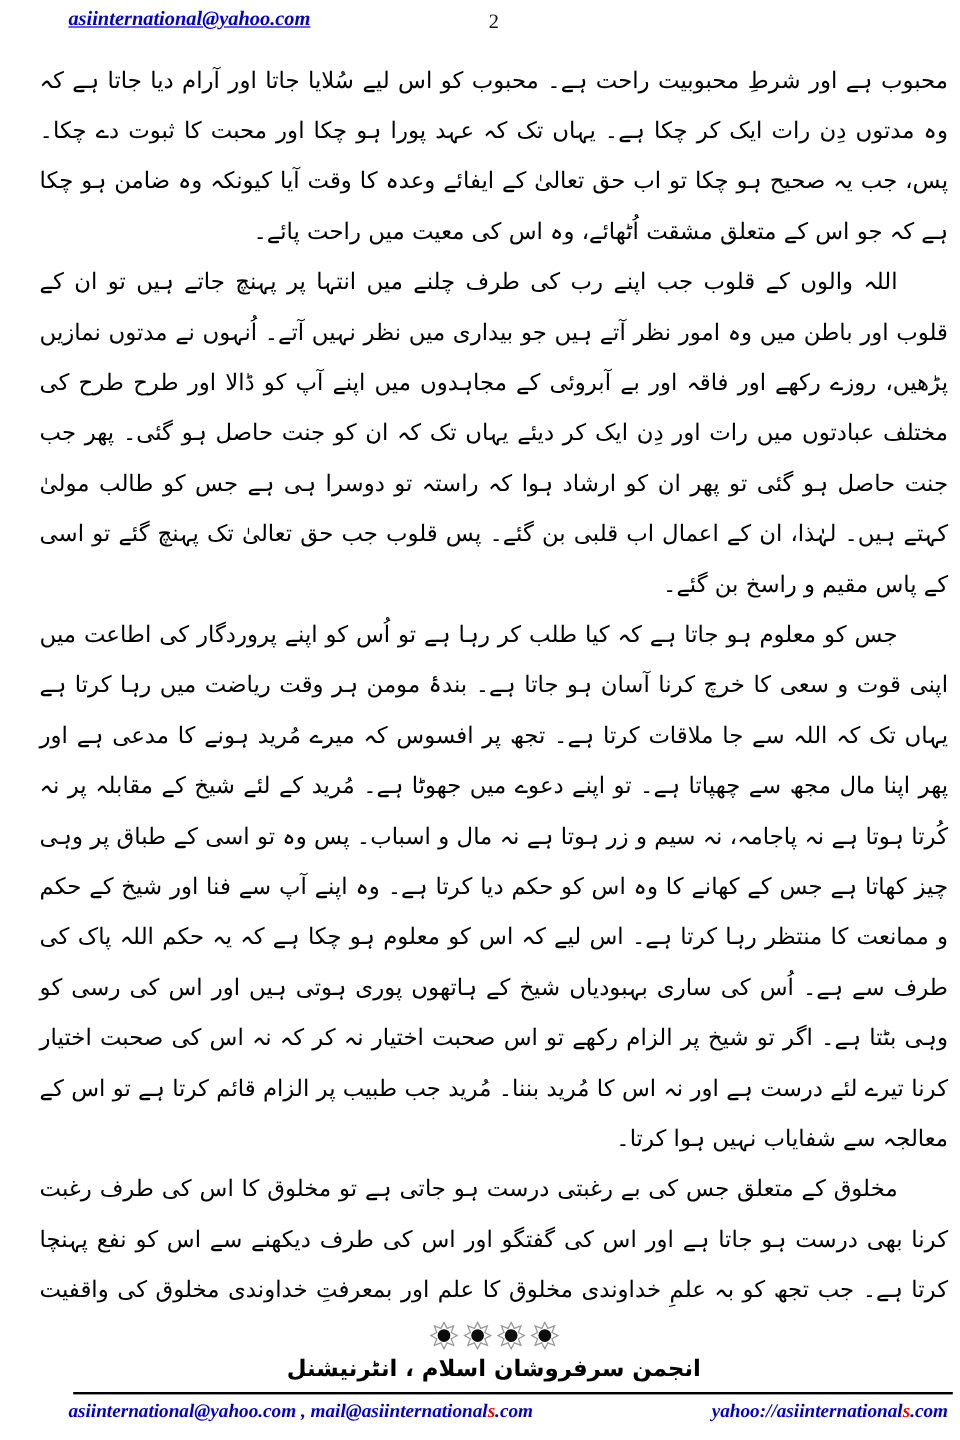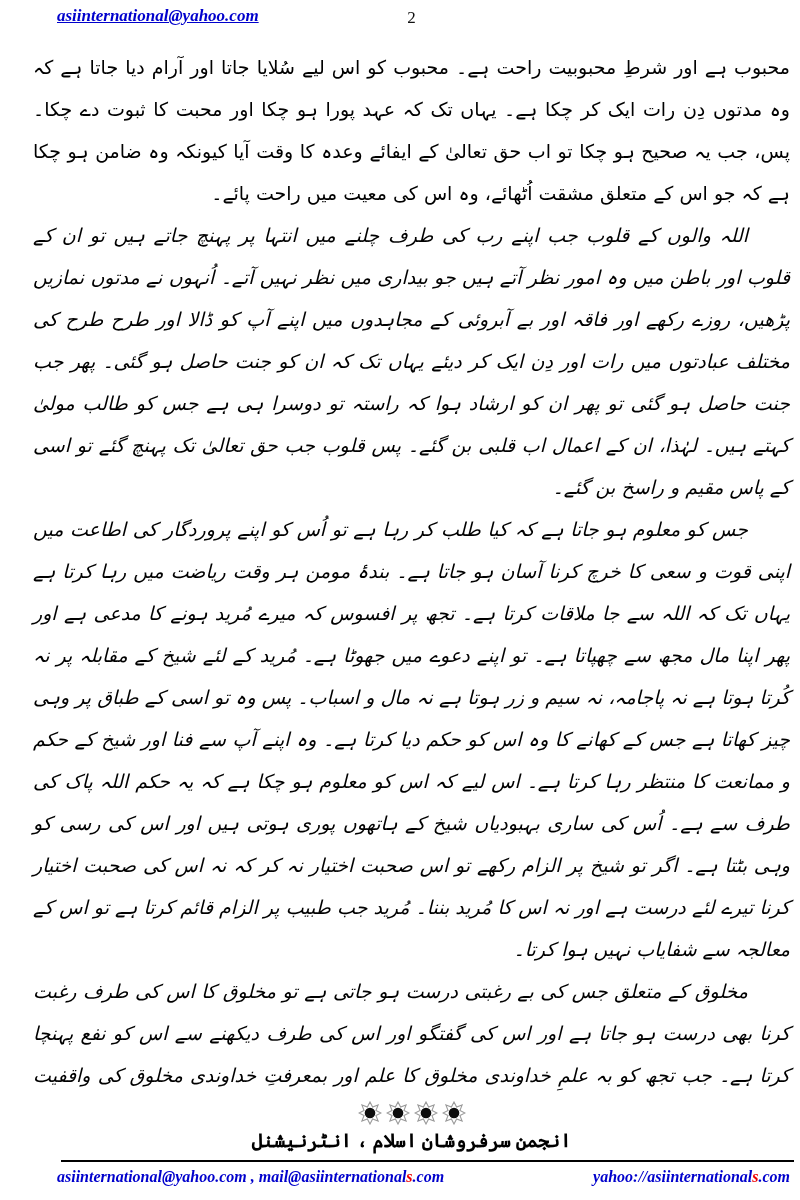--- a/index.html
+++ b/index.html
@@ -35,36 +35,35 @@
   .doc-body{
     direction:rtl;
     height:1052px;
     overflow:hidden;
     padding:6px 10px 0 10px;
     font-size:19px;
     line-height:42px;
     text-align:justify;
   }
   .doc-body p{margin:0;}
-  .doc-body p.indent{text-indent:42px;font-style:italic;}
+  .doc-body p.indent{text-indent:42px;}
   
   .stars-row{
     height:26px;
     display:flex;justify-content:center;align-items:center;gap:4px;
     margin-top:2px;
   }
   .star{width:24px;height:24px;display:inline-block;}
   .org-line{
     direction:rtl;
     text-align:center;
     font-weight:bold;
     font-size:19px;
     margin-top:2px;
     line-height:26px;
-    font-family:Liberation Serif, serif;
   }
   .rule{
     height:2px;background:#000;
     margin:6px 6px 0 38px;
   }
   .ftr{
     position:relative;height:30px;margin-top:4px;
     font-family:"Liberation Serif",serif;
     font-style:italic;font-weight:bold;
     font-size:16px;

